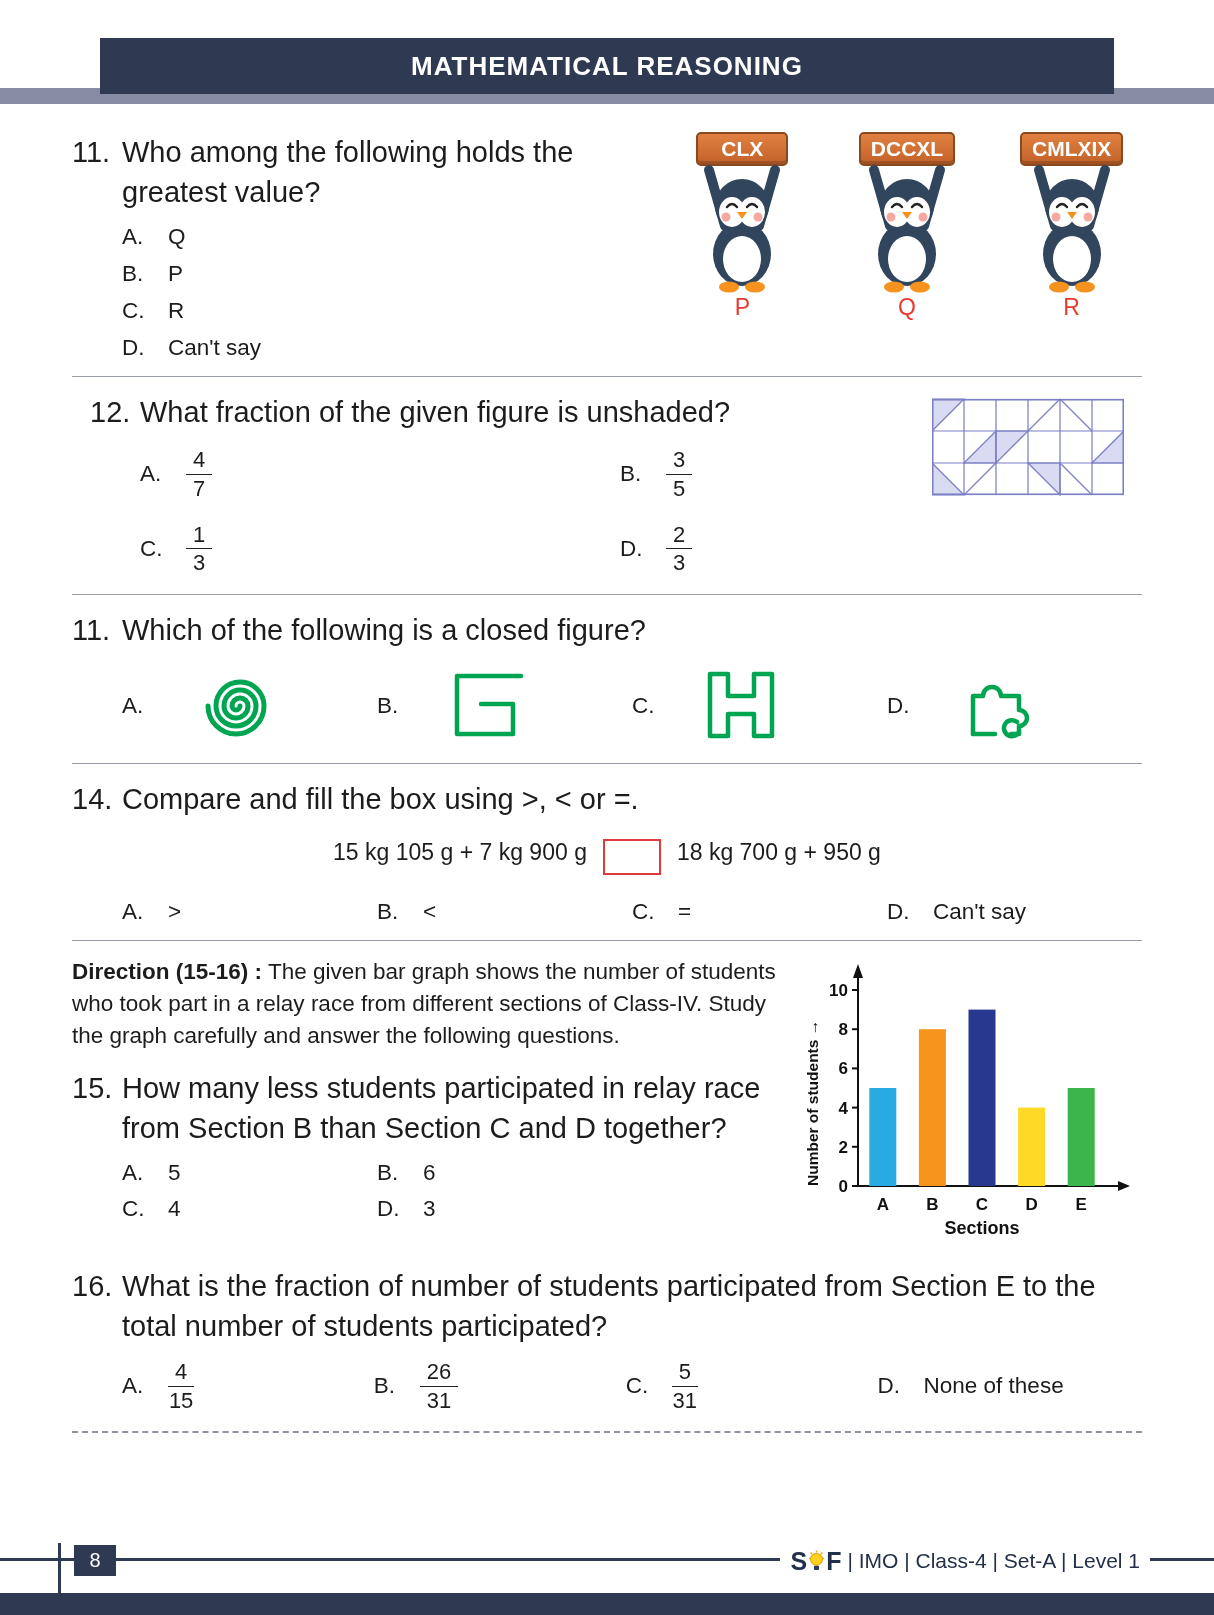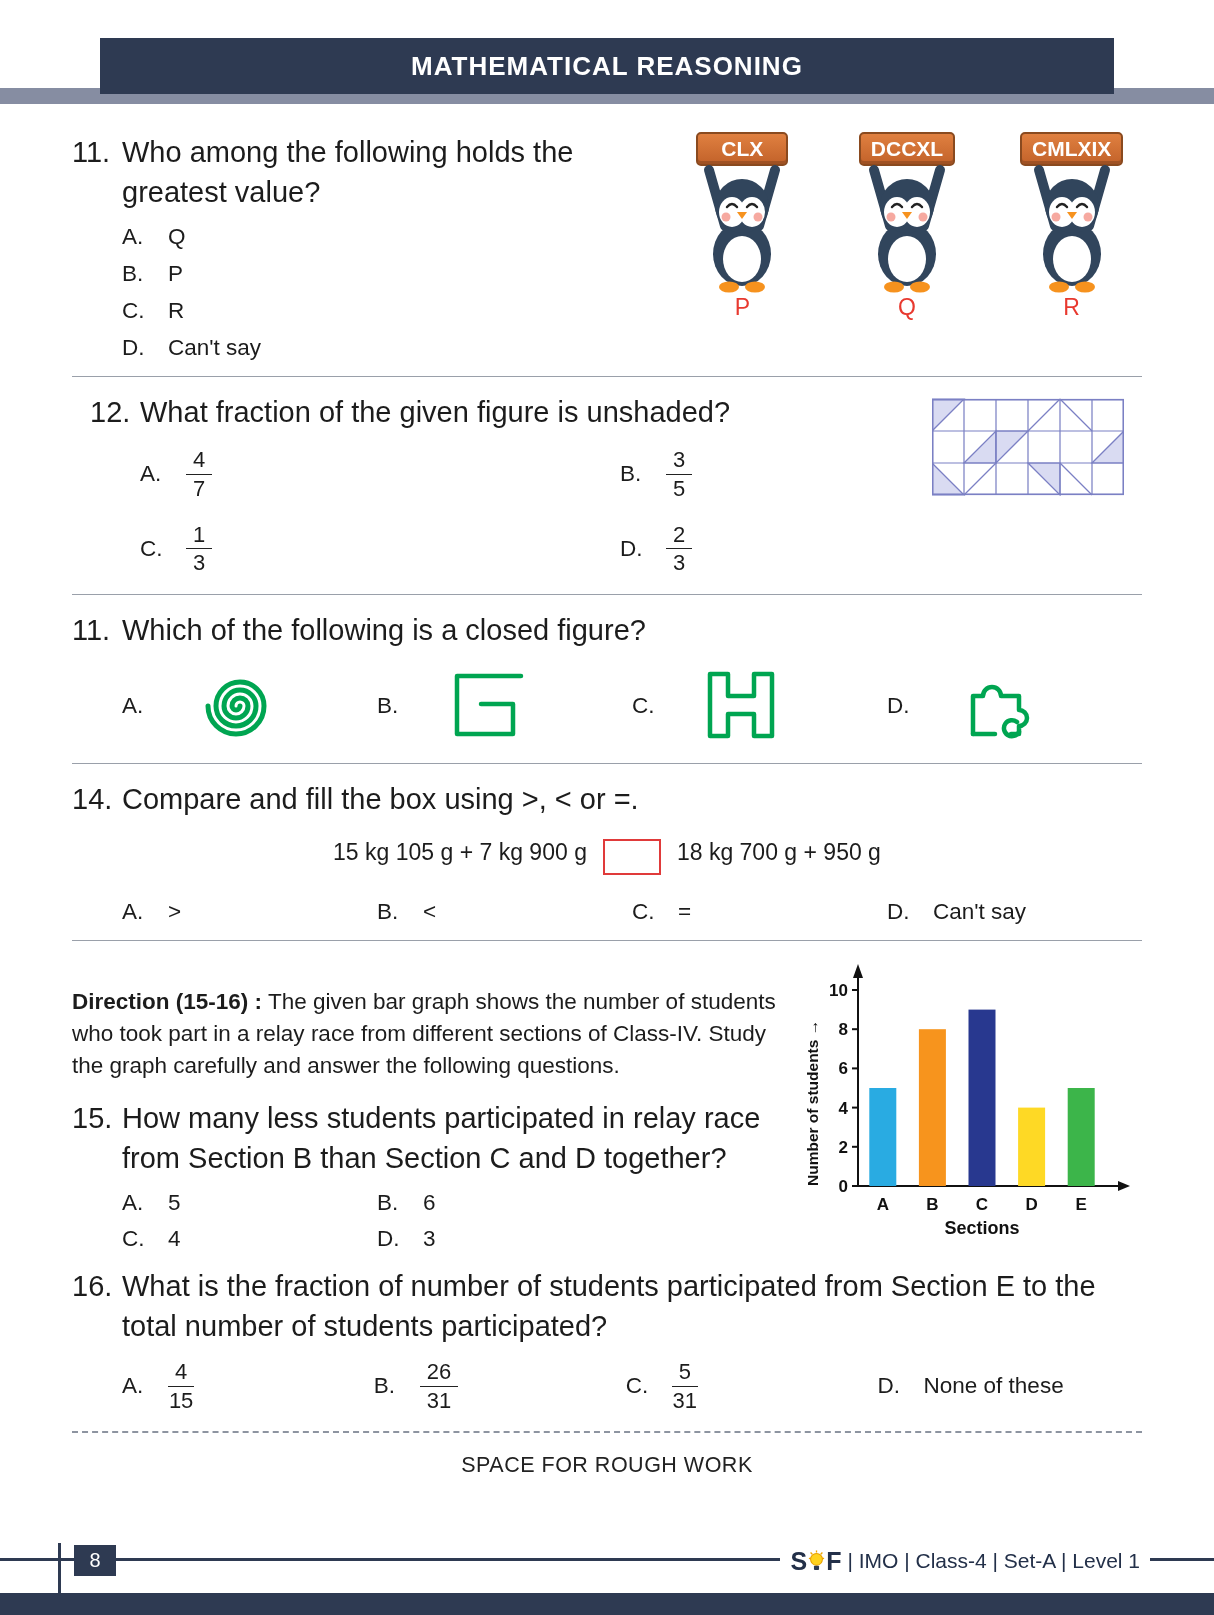--- a/index.html
+++ b/index.html
@@ -50,21 +50,21 @@
   
   .q13-options { display: grid; grid-template-columns: 1fr 1fr 1fr 1fr; margin: 14px 0 2px 50px; align-items: center; }
   .shape-opt { display: flex; align-items: center; gap: 20px; font-size: 22.5px; }
 
   
   .compare-line { display: flex; justify-content: center; align-items: flex-start; gap: 16px; font-size: 23px; margin: 20px 0 24px; }
   .answer-box { display: inline-block; width: 58px; height: 36px; border: 2px solid #e03a3a; background: #fff; }
   .q14-options { display: grid; grid-template-columns: 1fr 1fr 1fr 1fr; margin: 6px 0 2px 50px; }
 
   
-  .direction-row { display: flex; margin-top: 8px; align-items: flex-end; }
+  .direction-row { display: flex; margin-top: 8px; }
   .direction-left { flex: 1; padding-right: 18px; }
   .direction-text { font-size: 22.5px; line-height: 1.42; }
   .chart-col { flex: 0 0 340px; }
   .q15-options { display: grid; grid-template-columns: 255px 255px; row-gap: 10px; margin: 12px 0 0 50px; }
 
   
   .q16-options { display: grid; grid-template-columns: 1fr 1fr 1fr 1.05fr; margin: 14px 0 2px 50px; align-items: center; }
 
   .rough { text-align: center; font-size: 21.5px; letter-spacing: .5px; margin-top: 20px; color: #222; }
 
@@ -399,21 +399,20 @@
             </span>
         </div>
         <div class="option">
           <span class="opt-label">D.</span>
           <span>None of these</span>
         </div>
       </div>
     </section>
 
     <hr class="sep dashed">
-    <div class="rough">SPACE FOR ROUGH WORK</div>
 
   </main>
 
   <div class="left-tick"></div>
   <div class="footer-rule">
     <div class="page-num">8</div>
     <div class="footer-meta">
       <span class="brand">
         <span>S</span>
         <svg width="17" height="22" viewBox="0 0 20 26">

